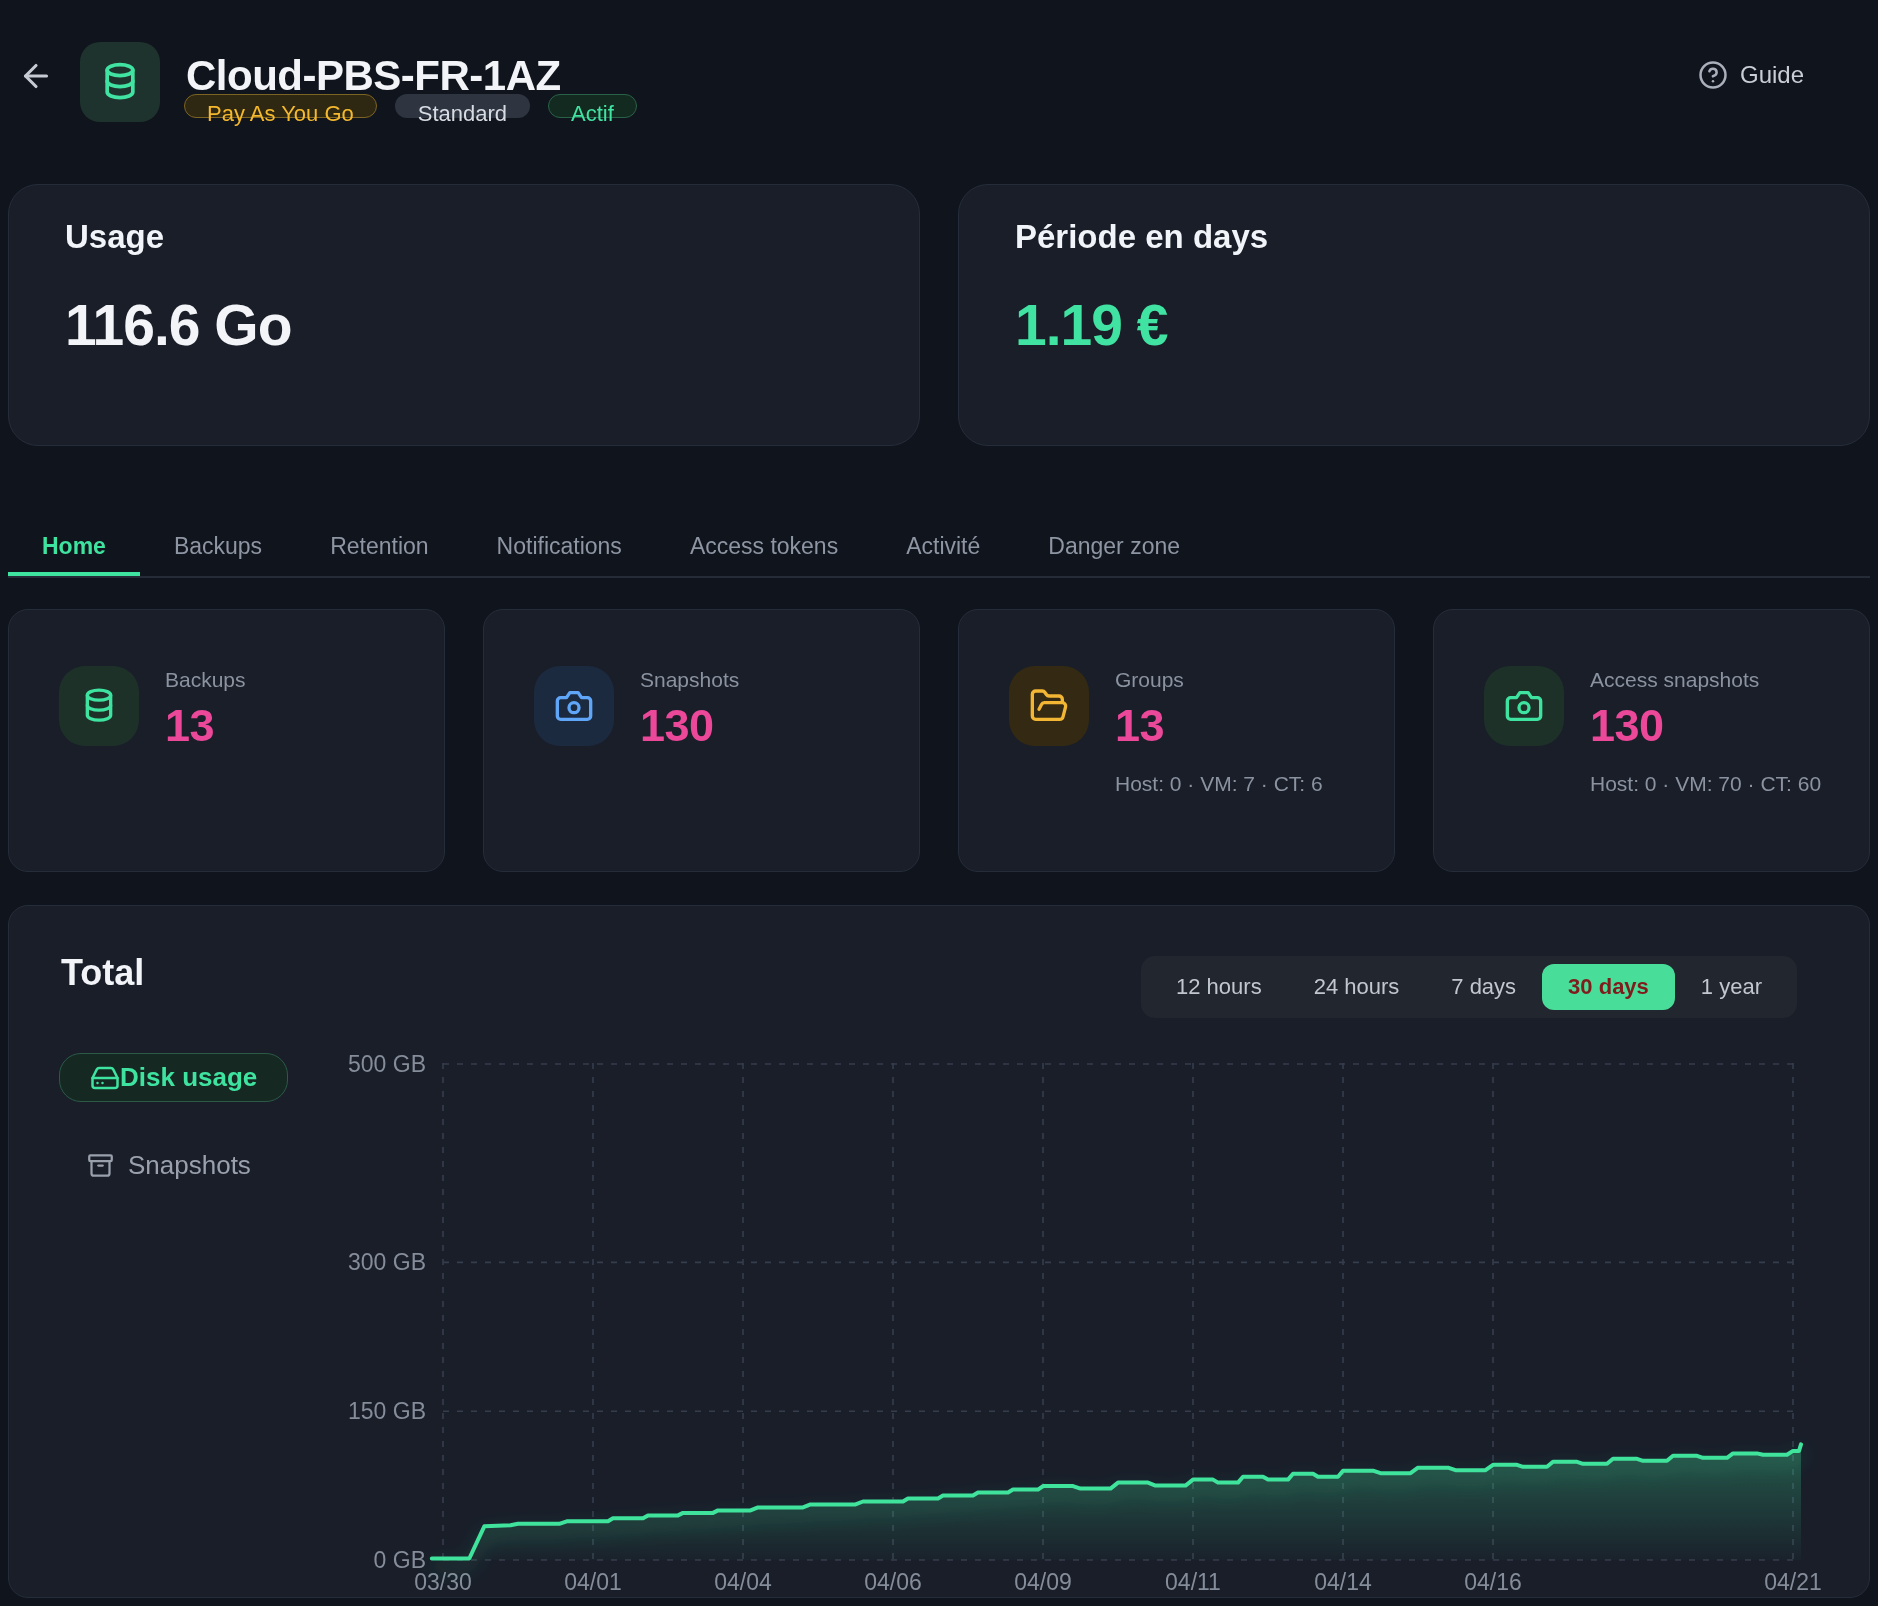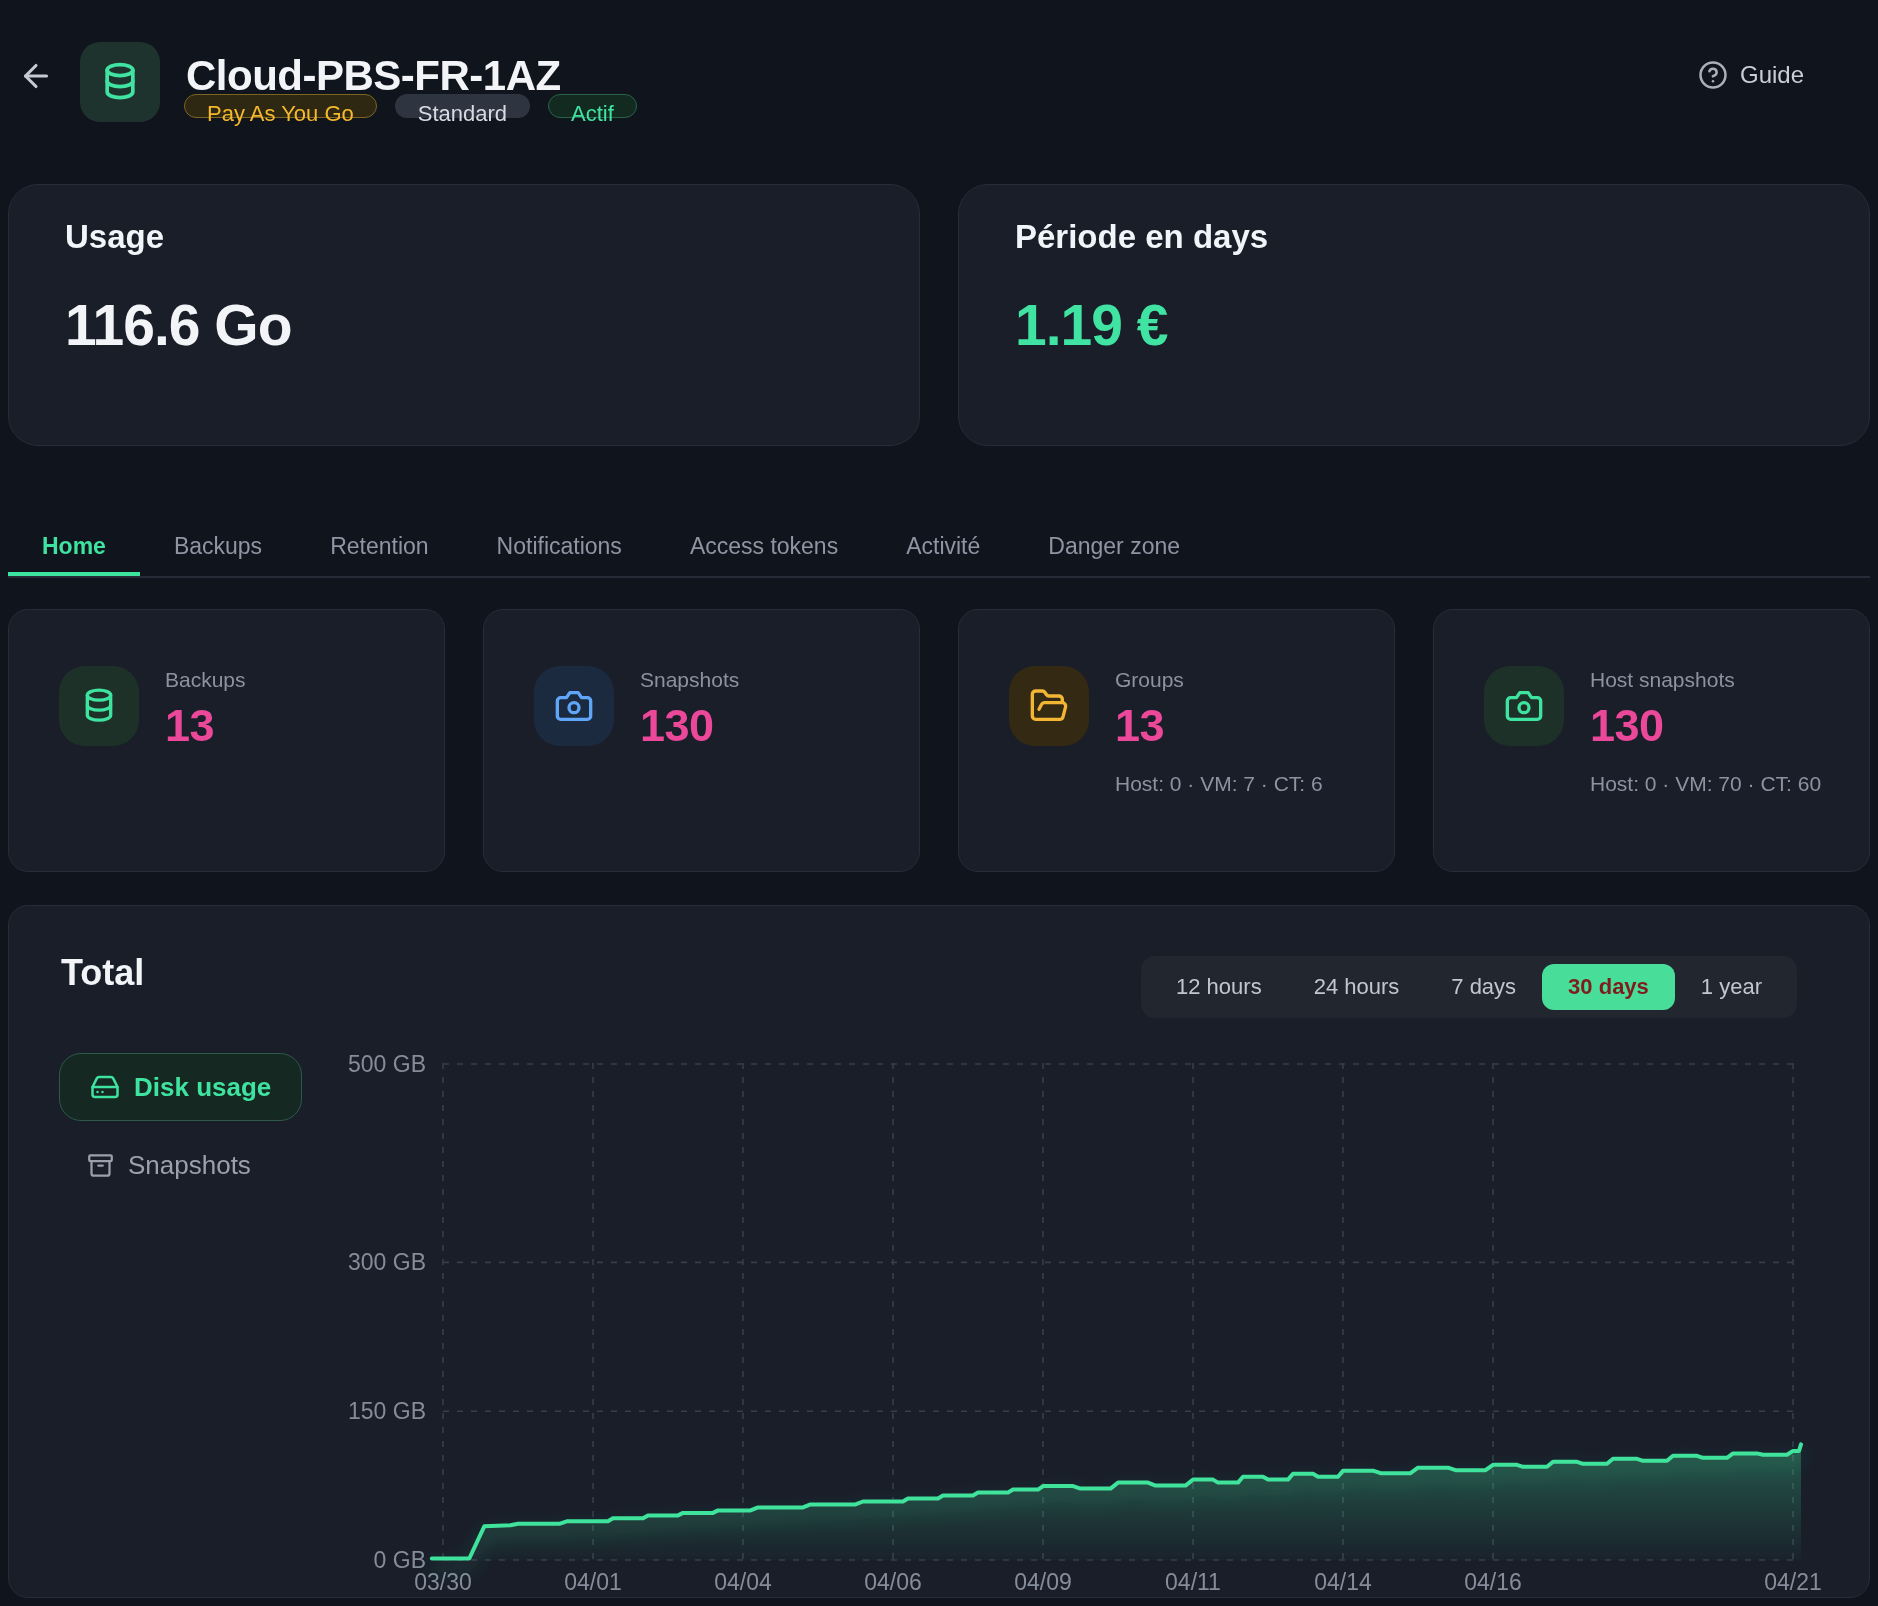--- a/index.html
+++ b/index.html
@@ -56,22 +56,22 @@
   .stat-sub { font-size:21px; color:#8b92a0; margin-top:16px; line-height:1.55; max-width:250px; }
 
   
   .stats-card { position:absolute; left:8px; right:8px; top:905px; bottom:8px; border-radius:20px; }
   .stats-title { position:absolute; left:52px; top:46px; font-size:36px; font-weight:700; }
   .range-control { position:absolute; right:72px; top:50px; height:62px; background:#21262f;
     border-radius:14px; display:flex; align-items:center; padding:0 9px; }
   .range-item { padding:0 26px; height:46px; line-height:46px; font-size:22px; color:#c2c7cf;
     border-radius:12px; cursor:pointer; white-space:nowrap; }
   .range-item.active { background:#48dd99; color:#7f1d1d; font-weight:700; }
-  .metric-btn { position:absolute; left:50px; top:147px; height:68px; padding:0 30px;
-    display:flex; align-items:center; gap:14px; border:1.5px solid #2c5a47; background:#152822;
+  .metric-btn { position:absolute; left:50px; top:147px; height:49px; padding:0 30px;
+    display:flex; align-items:center; border:1.5px solid #2c5a47; background:#152822;
     border-radius:22px; color:#3fe3a0; font-size:26px; font-weight:600; cursor:pointer; }
   .metric-link { position:absolute; left:78px; top:244px; display:flex; align-items:center; gap:14px;
     color:#9aa1ad; font-size:26px; cursor:pointer; }
   .chart-wrap { position:absolute; left:292px; top:140px; width:1554px; height:553px; }
   .grid-line { stroke:#363d4c; stroke-width:1.6; stroke-dasharray:6 8; }
   .axis-text { fill:#868d9a; font-size:23px; font-family:"Liberation Sans","DejaVu Sans",sans-serif; }
   .ylab { text-anchor:end; }
   .xlab { text-anchor:middle; }
 </style>
 </head>
@@ -179,21 +179,21 @@
   </div>
 
   <div class="card stat-card">
     <div class="tile green">
       <svg width="40" height="40" viewBox="0 0 24 24" fill="none" stroke="#3fe3a0" stroke-width="2" stroke-linecap="round" stroke-linejoin="round">
           <path d="M14.5 4h-5L7.5 7H4a2 2 0 0 0-2 2v9a2 2 0 0 0 2 2h16a2 2 0 0 0 2-2V9a2 2 0 0 0-2-2h-3.5L14.5 4z"></path>
           <circle cx="12" cy="13" r="3"></circle>
         </svg>
     </div>
     <div>
-      <div class="stat-label">Host snapshots</div>
+      <div class="stat-label">Access snapshots</div>
       <div class="stat-value">130</div>
       <div class="stat-sub">Host: 0 · VM: 70 · CT: 60</div>
     </div>
   </div>
 </div>
 
 <div class="card stats-card">
   <div class="stats-title">Total</div>
 
   <div class="range-control">

